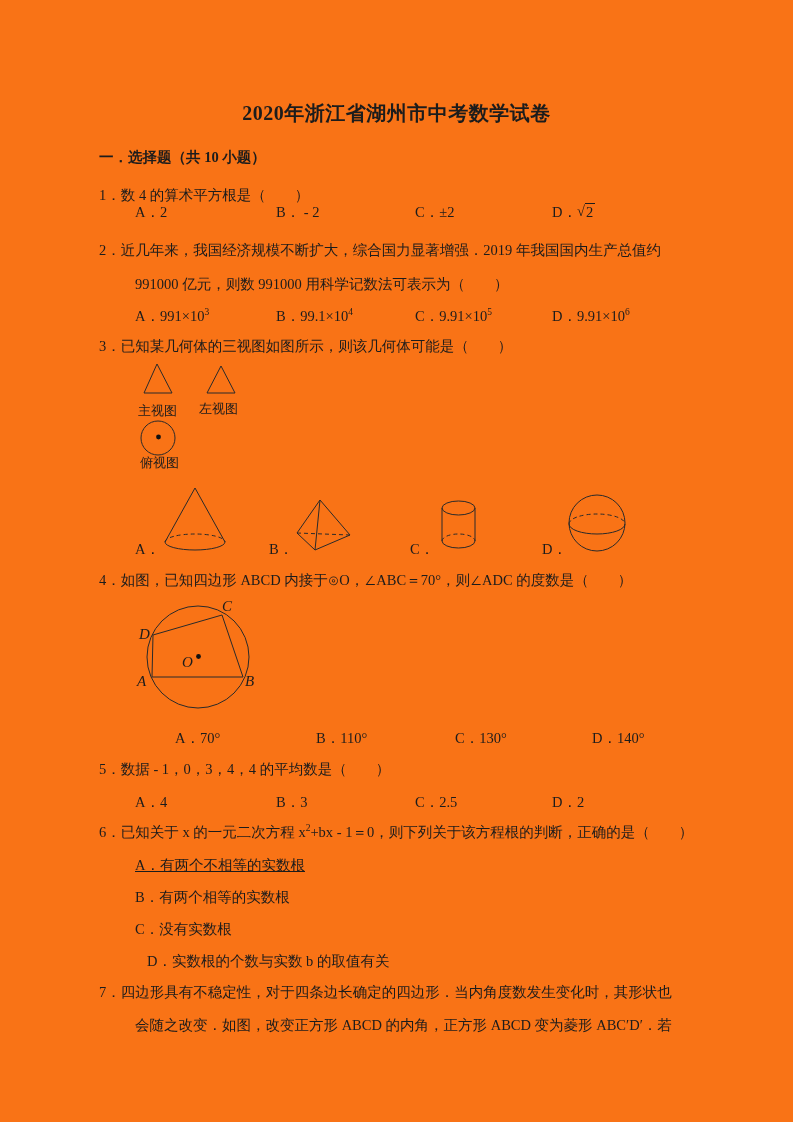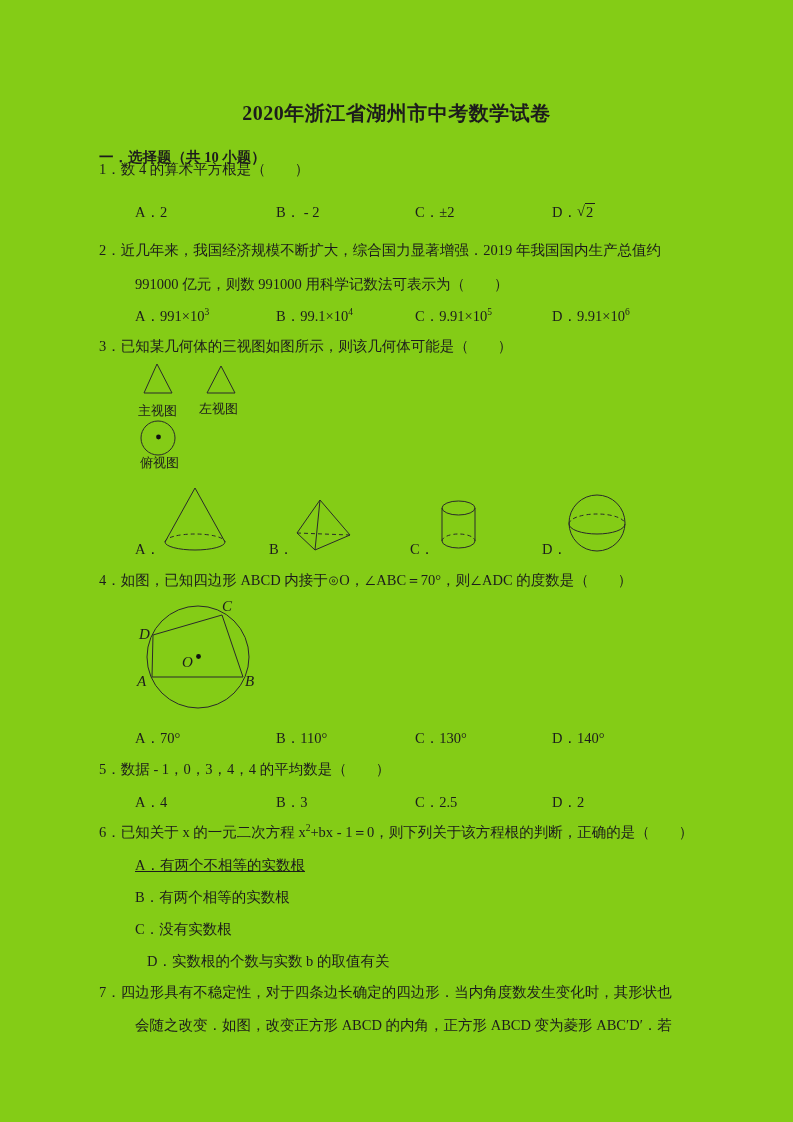--- a/index.html
+++ b/index.html
@@ -1,17 +1,17 @@
 <!DOCTYPE html>
 <html><head>
 <meta charset="utf-8">
 <style>
   html,body { margin:0; padding:0; background:#ffffff; }
   .page {
-    position:relative; width:793px; height:1122px; background:#84cc16;
+    position:relative; width:793px; height:1122px; background:#f97316;
     font-family:"Liberation Serif", serif; color:#1c1c1c; overflow:hidden;
   }
   .line { position:absolute; font-size:14.5px; line-height:19px; white-space:pre; }
   .title {
     position:absolute; left:0; top:100px; width:793px; text-align:center;
     font-size:20px; font-weight:bold; letter-spacing:0.5px;
   }
   .bold { font-weight:bold; }
   .optrow { position:absolute; left:0; top:0; width:737px; height:22px; }
   .opt { position:absolute; font-size:14.5px; white-space:pre; }
@@ -29,21 +29,21 @@
 </style>
 </head>
 <body>
 
 <div class="page">
 
   <div class="title">2020年浙江省湖州市中考数学试卷</div>
 
   <div class="line bold" style="left:99px; top:148px;font-family:Liberation Serif, serif;">一．选择题（共 10 小题）</div>
 
-  <div class="line" style="left:99px; top:160px;text-align:right;">1．数 4 的算术平方根是（　　）</div>
+  <div class="line" style="left:99px; top:186px;text-align:right;">1．数 4 的算术平方根是（　　）</div>
   <div class="optrow" style="top:203px;">
     <span class="opt c1">A．2</span>
     <span class="opt c2">B． - 2</span>
     <span class="opt c3">C．±2</span>
     <span class="opt c4"><span>D．</span><span class="rad-sign">√</span><span class="rad-val">2</span></span>
   </div>
 
   <div class="line" style="left:99px; top:241px;">2．近几年来，我国经济规模不断扩大，综合国力显著增强．2019 年我国国内生产总值约</div>
   <div class="line" style="left:135px; top:275px;">991000 亿元，则数 991000 用科学记数法可表示为（　　）</div>
   <div class="optrow" style="top:307px;">
@@ -108,21 +108,21 @@
     <circle class="geo" cx="63" cy="59" r="51"></circle>
     <polygon class="geo" points="17,79 108,79 87,17 18,37"></polygon>
     <circle cx="63.5" cy="58.5" r="2.4" fill="#111"></circle>
     <text class="pt-label" x="2" y="88">A</text>
     <text class="pt-label" x="110" y="88">B</text>
     <text class="pt-label" x="87" y="13">C</text>
     <text class="pt-label" x="4" y="41">D</text>
     <text class="pt-label" x="47" y="69">O</text>
   </svg>
 
-  <div class="optrow" style="top:729px;">
+  <div class="optrow" style="top:729px;margin-left:40px;">
     <span class="opt c1">A．70°</span>
     <span class="opt c2">B．110°</span>
     <span class="opt c3">C．130°</span>
     <span class="opt c4">D．140°</span>
   </div>
 
   <div class="line" style="left:99px; top:760px;">5．数据 - 1，0，3，4，4 的平均数是（　　）</div>
   <div class="optrow" style="top:793px;">
     <span class="opt c1">A．4</span>
     <span class="opt c2">B．3</span>

